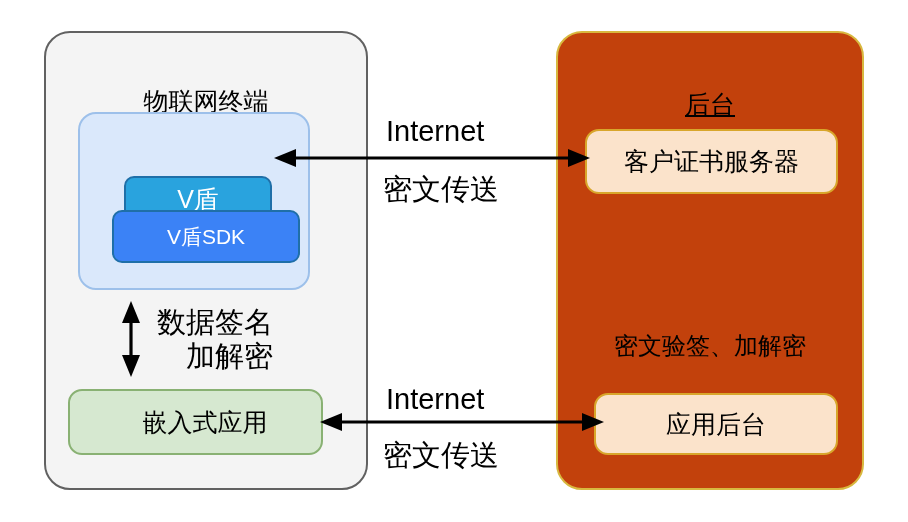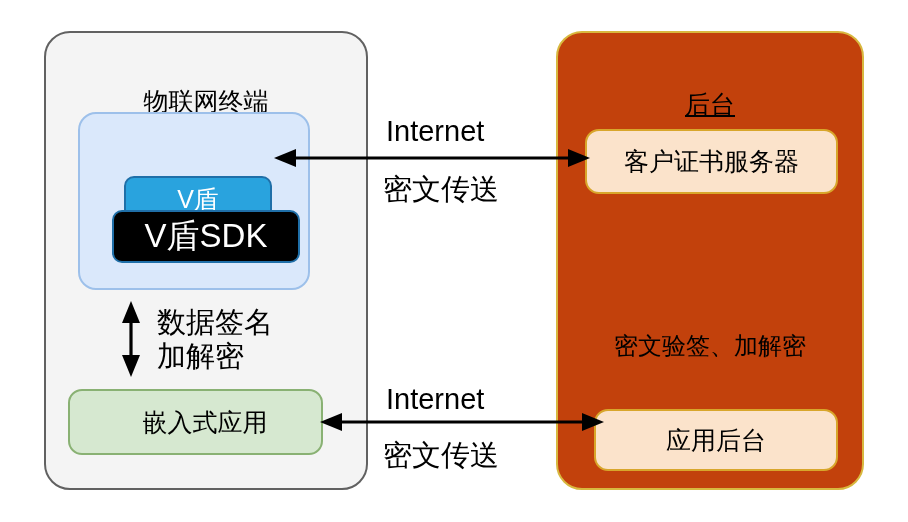--- a/index.html
+++ b/index.html
@@ -80,25 +80,25 @@
     border-radius: 10px;
     color: #ffffff;
     font-size: 25px;
     margin-top: 37px;
   }
   #vshield-sdk-box {
     left: 112px;
     top: 210px;
     width: 188px;
     height: 53px;
-    background: #000000;
+    background: #3b82f6;
     border: 2px solid #1f6fa8;
     border-radius: 10px;
     color: #ffffff;
-    font-size: 33px;
+    font-size: 21px;
   }
   #embedded-app-box {
     left: 68px;
     top: 389px;
     width: 255px;
     height: 66px;
     background: #d6e8d0;
     border: 2px solid #89b173;
     border-radius: 14px;
     color: #000000;
@@ -119,39 +119,38 @@
   #app-backend-box {
     left: 594px;
     top: 393px;
     width: 244px;
     height: 62px;
     background: #fbe3cb;
     border: 2.5px solid #d8a62b;
     border-radius: 14px;
     color: #000000;
     font-size: 25px;
-    margin-top: 16px;
   }
 
   .edge-label {
     position: absolute;
     font-size: 29px;
     color: #000000;
     white-space: nowrap;
     text-align: center;
     line-height: 1.18;
   }
   #top-arrow-label-above { left: 386px; top: 114px; }
   #top-arrow-label-below { left: 383px; top: 172px; }
   #bottom-arrow-label-above { left: 386px; top: 382px; }
   #bottom-arrow-label-below { left: 383px; top: 438px; }
   #sign-label {
     left: 157px;
     top: 305px;
-    text-align: left;
+    text-align: right;
   }
   #backend-ops-label {
     position: absolute;
     left: 556px;
     width: 308px;
     top: 330px;
     text-align: center;
     font-size: 24px;
     color: #000000;
     white-space: nowrap;

